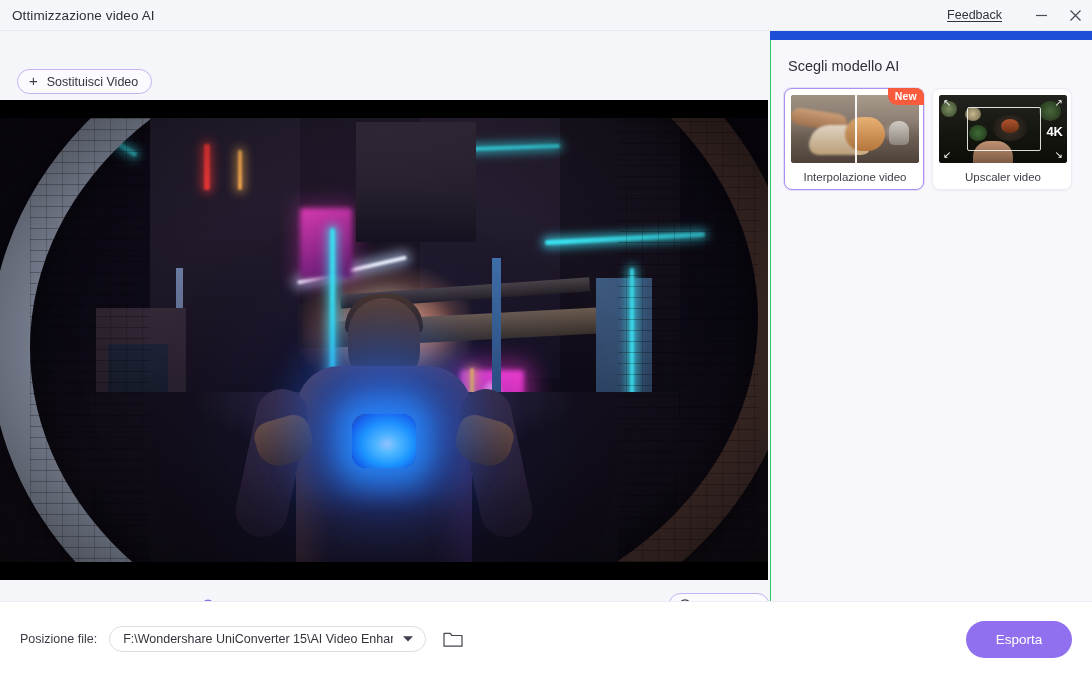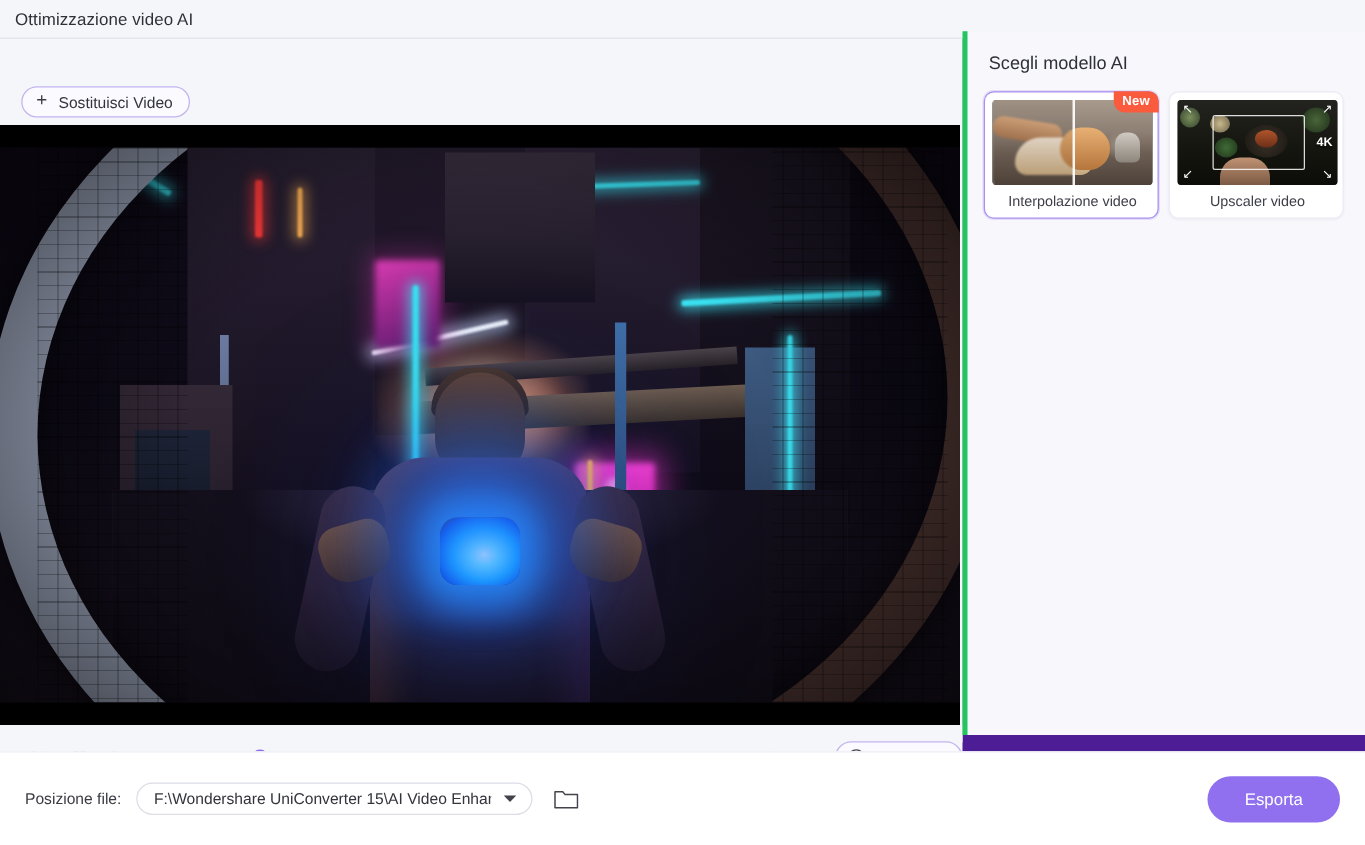--- a/index.html
+++ b/index.html
@@ -5,21 +5,21 @@
   * { box-sizing: border-box; margin: 0; padding: 0; }
   html, body {
     width: 1092px; height: 676px;
     font-family: "Liberation Sans", sans-serif;
     background: #f5f6fa;
     overflow: hidden;
   }
   .app {
     position: relative;
     width: 1092px; height: 676px;
-    background: #4c1d95;
+    background: #1d4ed8;
   }
 
   
   .titlebar {
     position: absolute; left: 0; top: 0;
     width: 1092px; height: 31px;
     background: #f5f6fa;
     border-bottom: 1px solid #e6e8ef;
     display: flex; align-items: center;
   }
@@ -265,24 +265,24 @@
     height: 26px; padding: 0 13px 0 9px;
     display: flex; align-items: center; gap: 7px;
     border: 1px solid #c3b4ef; border-radius: 13px;
     background: #fbfaff;
     font-size: 12.5px; color: #34353d;
     cursor: pointer; white-space: nowrap;
   }
 
   
   .right-panel {
-    position: absolute; left: 770px; top: 25px;
+    position: absolute; left: 770px; top: 40px;
     width: 322px; height: 563px;
     background: #f7f7fc;
-    border-left: 4px solid #22c55e;
+    border-left: 1px solid #22c55e;
   }
   .panel-title {
     position: absolute; left: 17px; top: 18px;
     font-size: 14.5px; color: #2f3038;
   }
   .model-grid {
     position: absolute; left: 13px; top: 48px;
     width: 300px;
     display: grid;
     grid-template-columns: 140px 140px;
@@ -398,21 +398,21 @@
   .art-food .frame {
     position:absolute; left:28px; top:12px; width:74px; height:44px;
     border: 1.5px solid rgba(255,255,255,.85);
     border-radius: 2px;
   }
   .corner {
     position:absolute; color:#fff; font-size:10px; line-height:10px;
   }
   .tag4k {
     position:absolute; right:4px; top:29px;
-    color:#fff; font-size:10px; font-weight:bold;
+    color:#fff; font-size:13px; font-weight:bold;
     text-shadow: 0 1px 2px rgba(0,0,0,.8);
   }
   .art-food .hand2 {
     position:absolute; left:34px; bottom:-4px; width:40px; height:26px;
     background: linear-gradient(180deg,#c09274,#6f4f3a);
     border-radius: 16px 16px 0 0;
   }
 
   
   .art-car {
@@ -491,20 +491,34 @@
     font-family: "Liberation Sans", sans-serif;
   }
 </style>
 </head>
 <body>
 
 <div class="app">
 
   <div class="titlebar">
     <div class="titlebar-title">Ottimizzazione video AI</div>
+    <div class="titlebar-right">
+      <span class="feedback-link">Feedback</span>
+      <div class="winbtn">
+        <svg width="13" height="13" viewBox="0 0 13 13">
+          <line x1="1" y1="6.5" x2="12" y2="6.5" stroke="#4a4b55" stroke-width="1.2"></line>
+        </svg>
+      </div>
+      <div class="winbtn">
+        <svg width="13" height="13" viewBox="0 0 13 13">
+          <line x1="1.5" y1="1.5" x2="11.5" y2="11.5" stroke="#4a4b55" stroke-width="1.2"></line>
+          <line x1="11.5" y1="1.5" x2="1.5" y2="11.5" stroke="#4a4b55" stroke-width="1.2"></line>
+        </svg>
+      </div>
+    </div>
   </div>
 
   <div class="left-pane">
 
     <div class="replace-btn">
       <span class="plus">+</span>
       <span>Sostituisci Video</span>
     </div>
 
     <div class="video-wrap">

